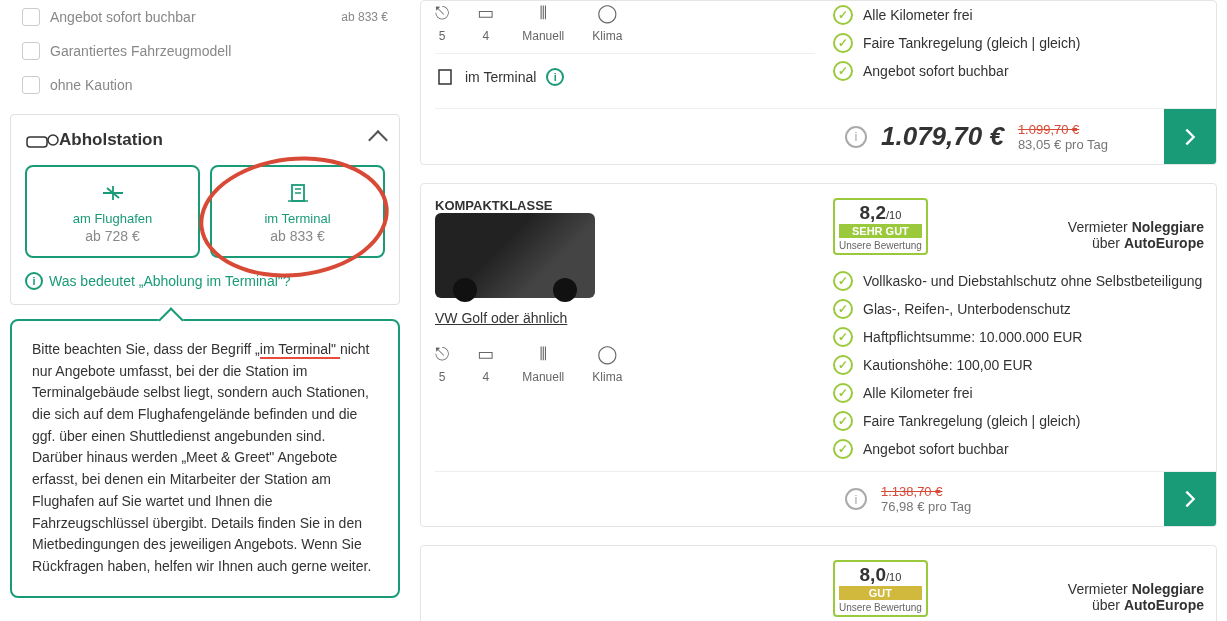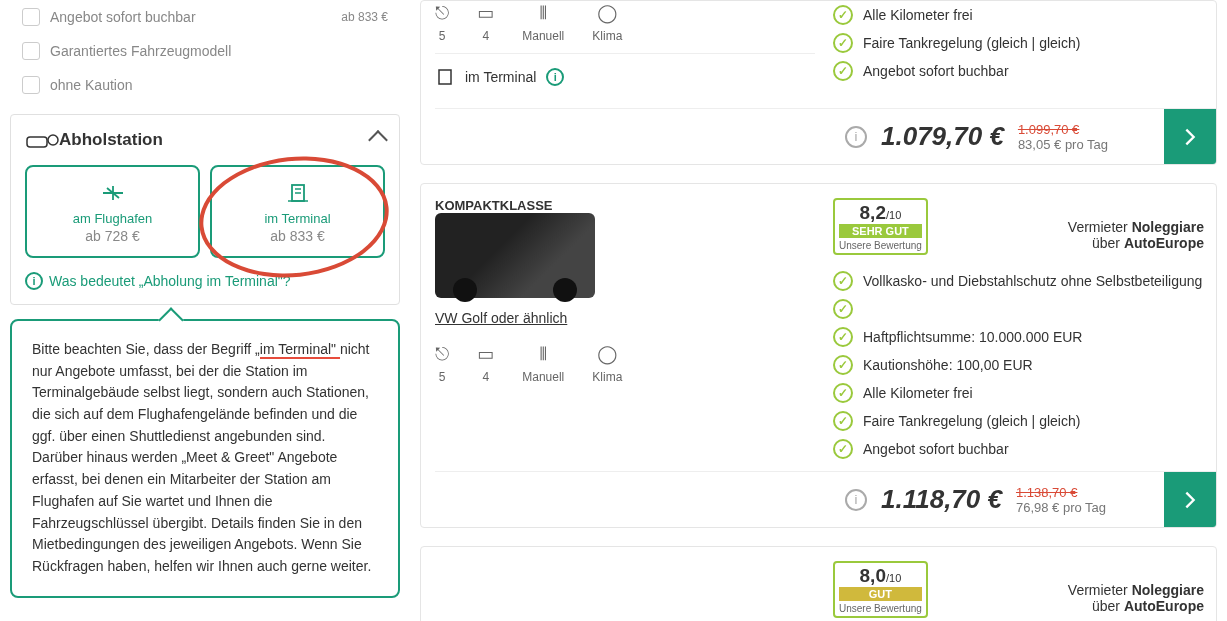--- a/index.html
+++ b/index.html
@@ -231,20 +231,21 @@
               <div><span>über </span><b>AutoEurope</b></div>
             </div>
           </div>
           <ul class="feat-list">
             <li>
                 <span class="check">✓</span>
                 <span>Vollkasko- und Diebstahlschutz ohne Selbstbeteiligung</span>
               </li>
             <li>
                 <span class="check">✓</span>
+                <span>Glas-, Reifen-, Unterbodenschutz</span>
               </li>
             <li>
                 <span class="check">✓</span>
                 <span>Haftpflichtsumme: 10.000.000 EUR</span>
               </li>
             <li>
                 <span class="check">✓</span>
                 <span>Kautionshöhe: 100,00 EUR</span>
               </li>
             <li>
@@ -259,21 +260,20 @@
                 <span class="check">✓</span>
                 <span>Angebot sofort buchbar</span>
               </li>
           </ul>
         </div>
       </div>
       <div class="price-bar">
         <div style="width:396px; border-right:1px solid #eee;"></div>
         <div class="price-inner">
           <span class="info-grey">i</span>
-          <span class="price-main">1.118,70 €</span>
           <div class="price-side">
             <div class="price-old">1.138,70 €</div>
             <div class="price-day">76,98 € pro Tag</div>
           </div>
         </div>
         <div class="go-btn">
           <svg viewBox="0 0 24 24">
               <path d="M8 4 L16 12 L8 20" stroke="#fff" stroke-width="2.5" fill="none"></path>
             </svg>
         </div>

